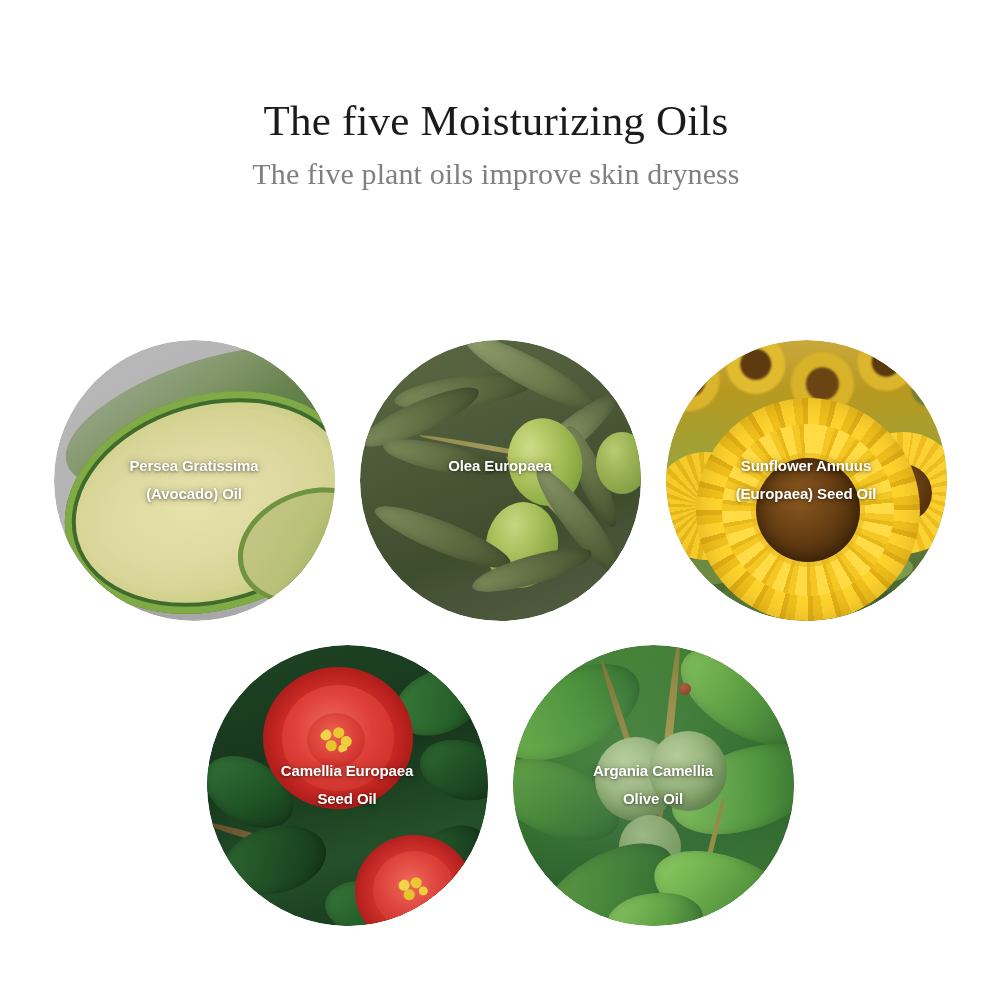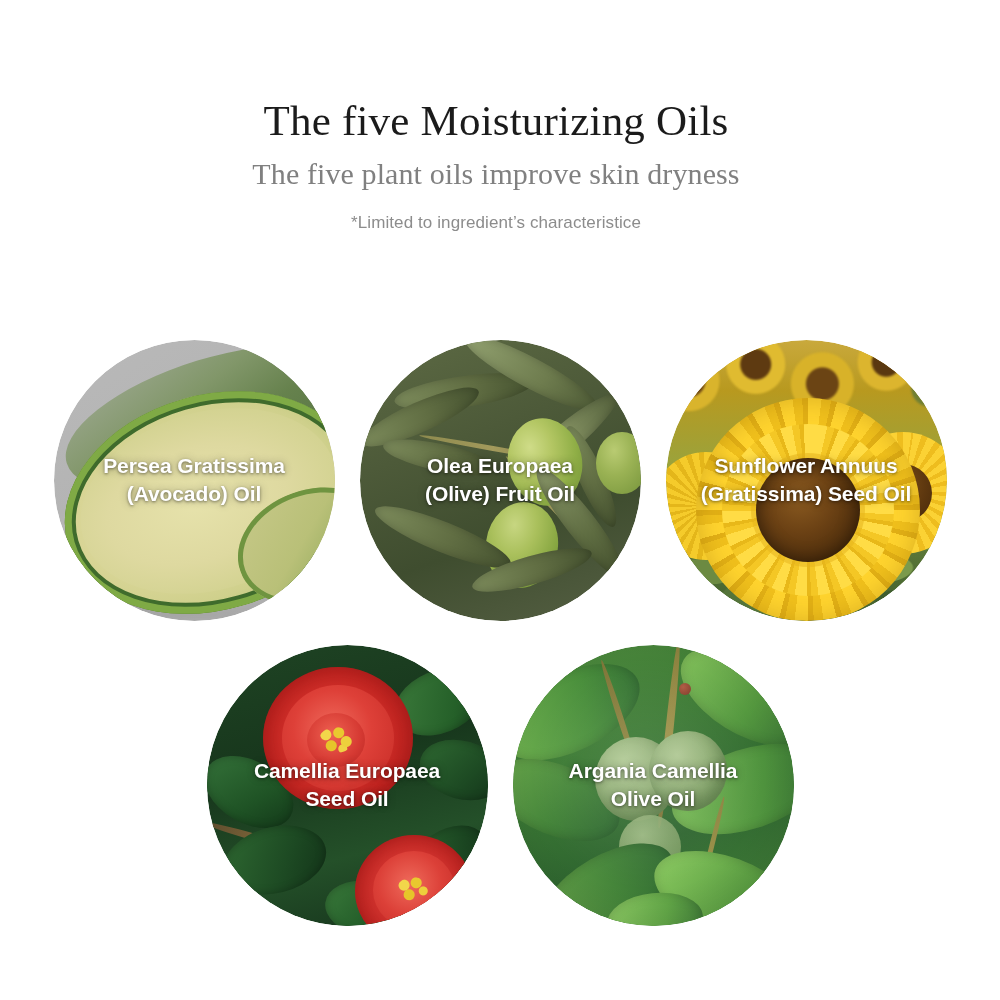--- a/index.html
+++ b/index.html
@@ -96,21 +96,21 @@
   }
 
   .oil-label {
     position: absolute;
     left: 0;
     right: 0;
     top: 112px;
     text-align: center;
     color: #ffffff;
     font-family: "Liberation Sans", sans-serif;
-    font-size: 21px;
+    font-size: 15px;
     line-height: 28px;
     letter-spacing: -0.1px;
     text-shadow: 0 1px 3px rgba(0,0,0,0.45), 0 0 8px rgba(0,0,0,0.30);
     pointer-events: none;
   }
   .oil-label .ln { display: block; white-space: nowrap; }
   .oil-label .bold { font-weight: 700; }
   .oil-label .reg  { font-weight: 700; }
 
   
@@ -387,21 +387,20 @@
 
 <div class="page">
 
   <div class="header">
     <h1 class="title">The five Moisturizing Oils</h1>
 
     <p class="subtitle">
       <span class="sub-line">The five plant oils improve skin dryness</span>
     </p>
 
-    <p class="footnote">*Limited to ingredient’s characteristice</p>
   </div>
 
   <div class="row row-top">
 
     <div class="oil-card">
       <div class="photo ph-avocado">
         <i class="av-shadow"></i>
         <i class="av-skin-top"></i>
         <i class="av-flesh"></i>
         <i class="av-flesh2"></i>
@@ -432,43 +431,40 @@
         <i class="ol-fruit1"></i>
         <i class="ol-leaf ol-l8"></i>
         <i class="ol-fruit2"></i>
         <i class="ol-leaf ol-l6"></i>
         <i class="ol-leaf ol-l7"></i>
       </div>
       <div class="oil-label">
         <span class="ln">
           <span class="bold">Olea Europaea</span>
         </span>
-        <span class="ln">
-          <span class="reg">(Olive) </span><span class="bold">Fruit Oil</span>
-        </span>
       </div>
     </div>
 
     <div class="oil-card">
       <div class="photo ph-sun">
         <i class="sun-bgrow"></i>
         <i class="sun-foliage"></i>
         <i class="sun-left"></i>
         <i class="sun-right"></i>
         <i class="sun-right-disc"></i>
         <i class="sun-petals"></i>
         <i class="sun-petals2"></i>
         <i class="sun-disc"></i>
       </div>
       <div class="oil-label">
         <span class="ln">
           <span class="bold">Sunflower Annuus</span>
         </span>
         <span class="ln">
-          <span class="reg">(Gratissima) </span><span class="bold">Seed Oil</span>
+          <span class="reg">(Europaea) </span><span class="bold">Seed Oil</span>
         </span>
       </div>
     </div>
 
   </div>
 
   <div class="row row-bottom">
 
     <div class="oil-card">
       <div class="photo ph-camellia">

